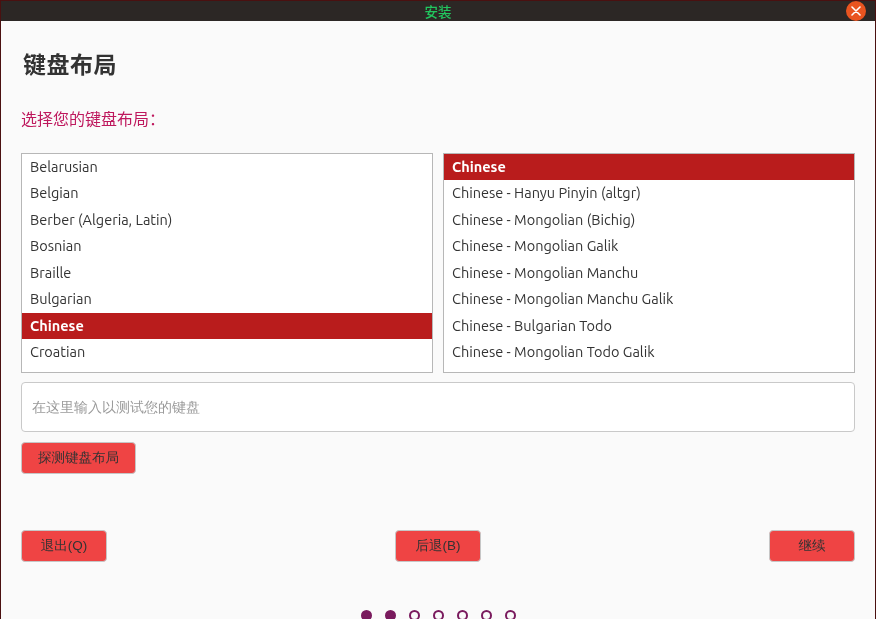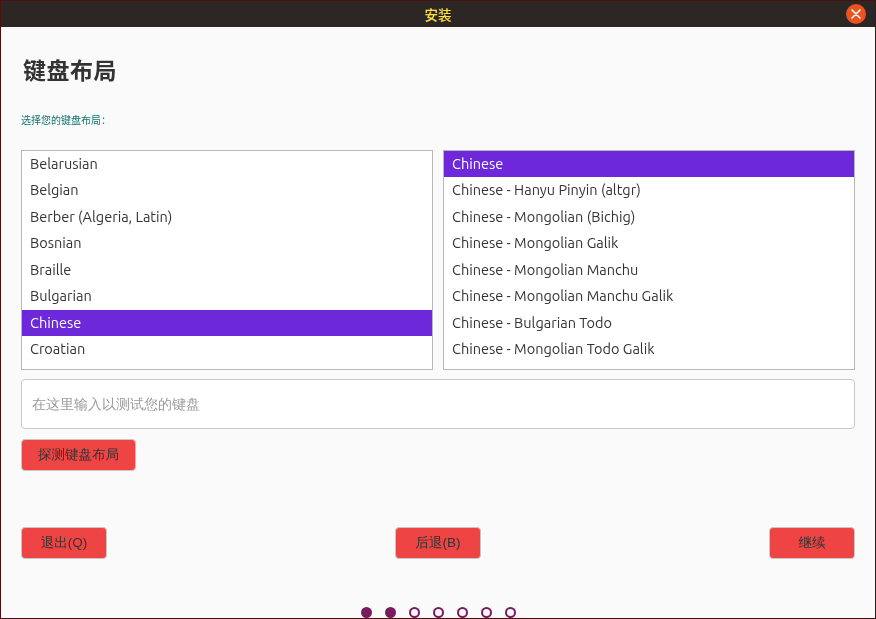--- a/index.html
+++ b/index.html
@@ -14,21 +14,21 @@
       width: 876px;
       height: 619px;
       border: 1px solid #4a1010;
       background: #fafafa;
       display: flex;
       flex-direction: column;
     }
     .titlebar {
       height: 51px;
       background: #2c2725;
-      color: #fde047;
+      color: #22c55e;
       display: flex;
       align-items: center;
       justify-content: center;
       position: relative;
       font-size: 13.5px;
       font-weight: 500;
     }
     .close-btn {
       position: absolute;
       right: 9px;
@@ -51,22 +51,22 @@
       flex-direction: column;
       background: #fafafa;
     }
     .page-title {
       font-size: 23px;
       color: #333;
       margin: 5px 0 26px 2px;
       letter-spacing: 0.5px;
     }
     .prompt {
-      font-size: 10px;
-      color: #0f766e;
+      font-size: 16px;
+      color: #be185d;
       margin-bottom: 23px;
     }
     .lists {
       display: flex;
       gap: 10px;
       height: 220px;
     }
     .listbox {
       flex: 1;
       border: 1px solid #b7b7b7;
@@ -75,22 +75,23 @@
       font-size: 14.5px;
     }
     .listbox::-webkit-scrollbar { width: 0; }
     .list-item {
       padding: 2px 8px;
       color: #333;
       cursor: pointer;
       line-height: 1.55;
     }
     .list-item.selected {
-      background: #6d28d9;
+      background: #b91c1c;
       color: #fff;
+      font-weight: bold;
     }
     .test-input {
       margin-top: 9px;
       width: 100%;
       padding: 16px 10px;
       font-size: 14px;
       border: 1px solid #c9c9c9;
       border-radius: 4px;
       background: #fff;
       color: #333;

